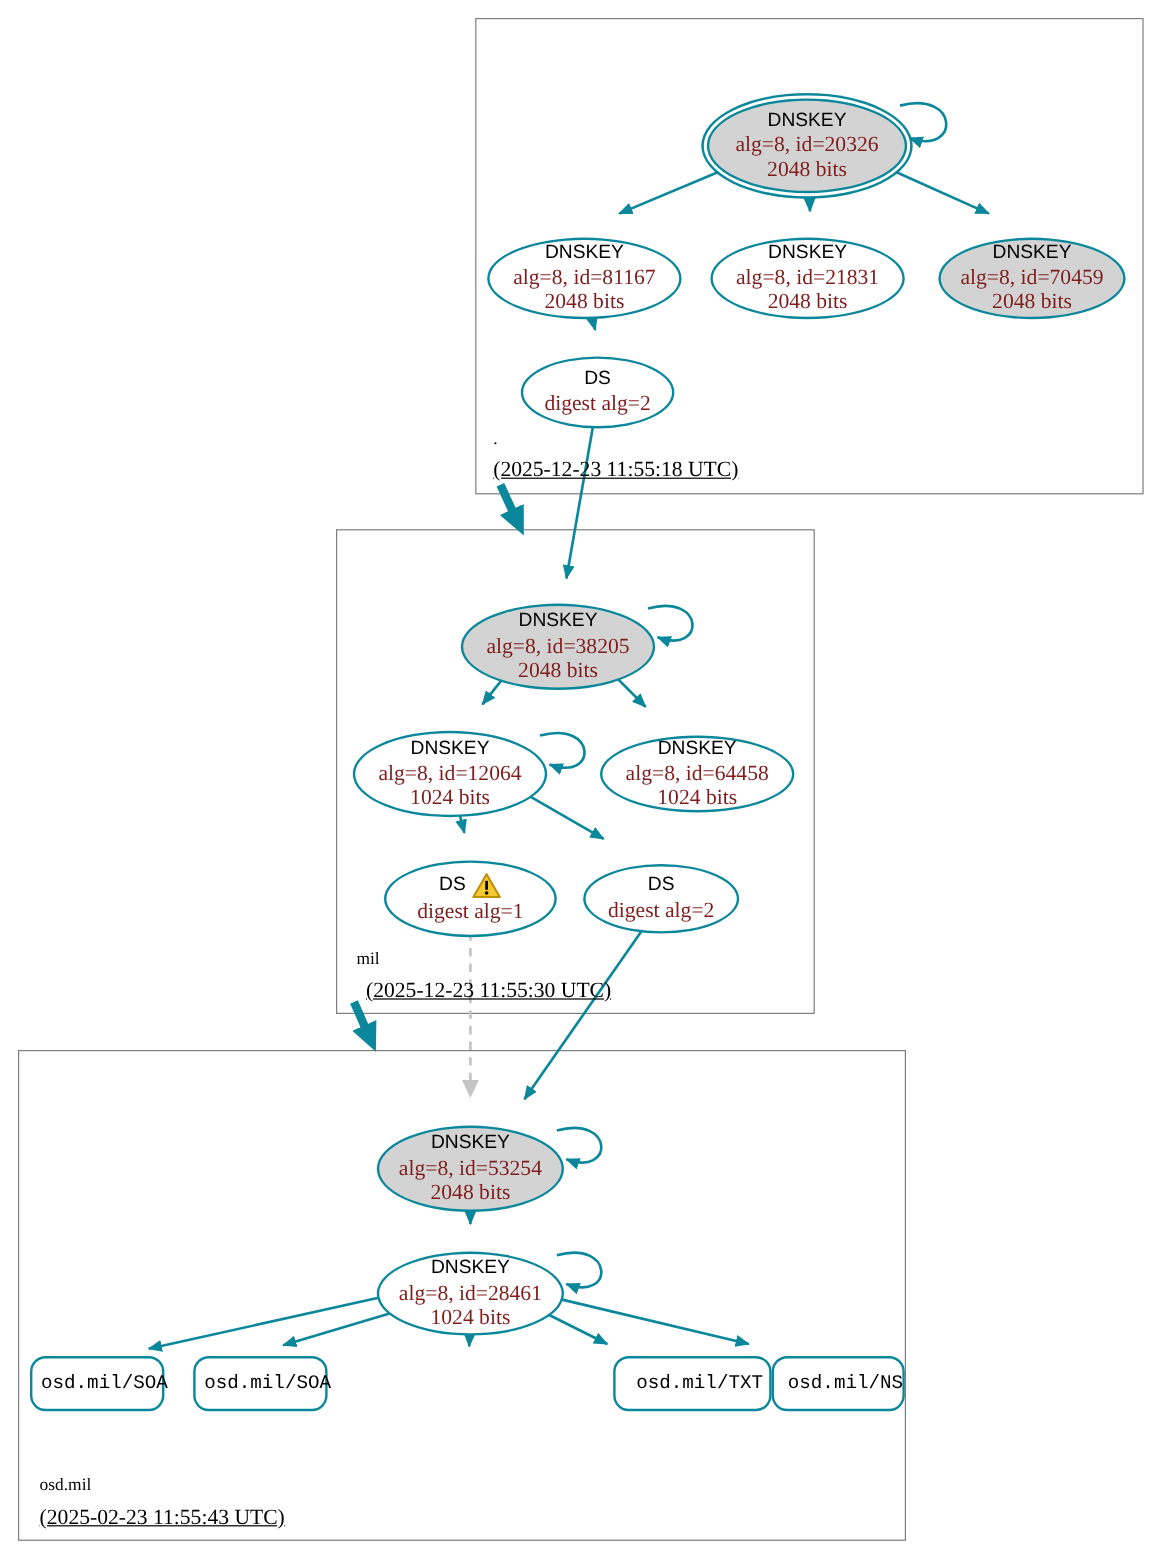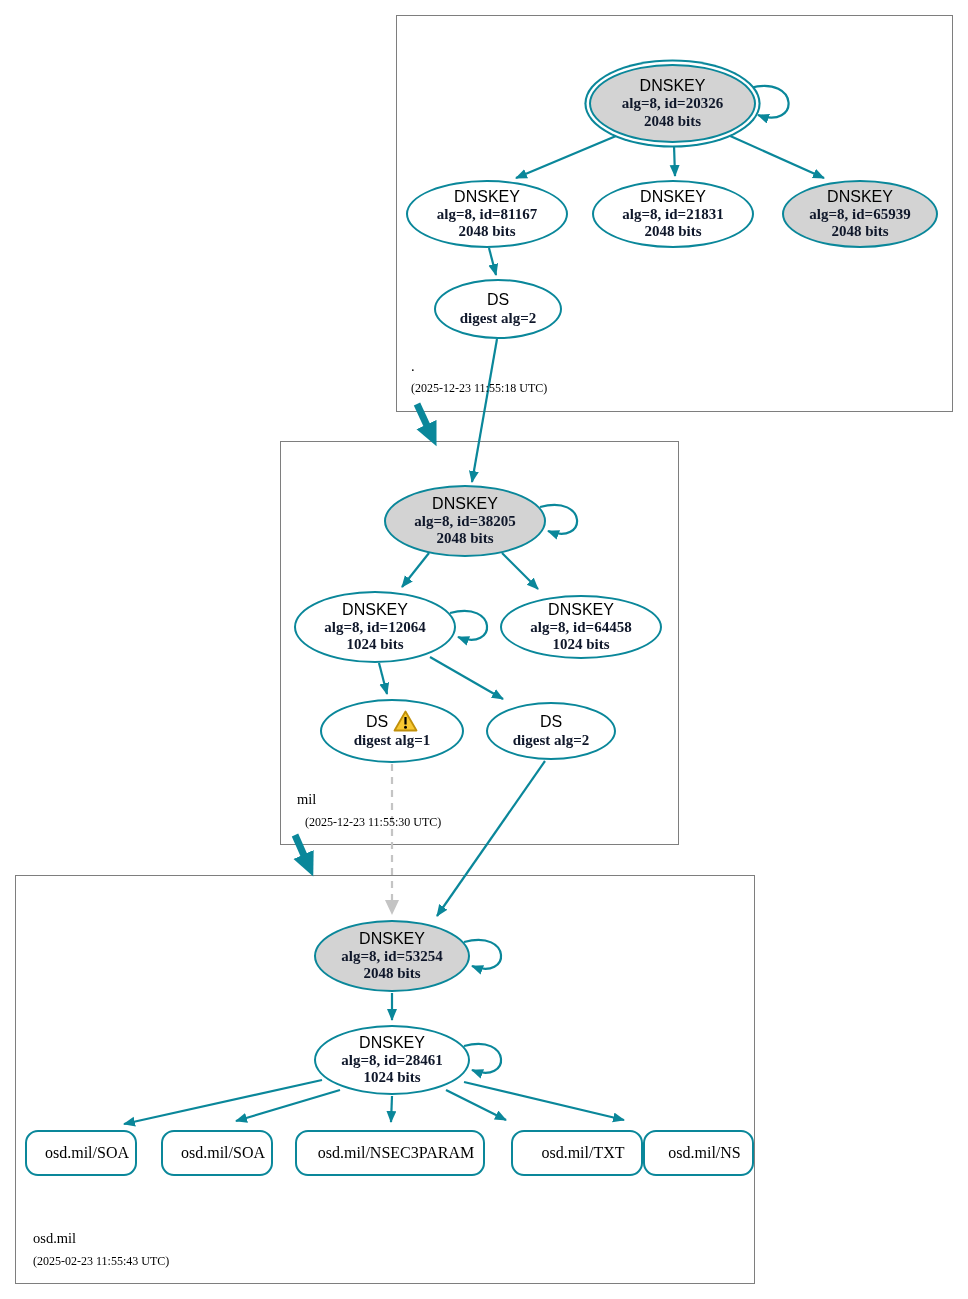--- a/index.html
+++ b/index.html
@@ -17,38 +17,39 @@
   .edge.thick { stroke-width:7; }
   .edge.dashed { stroke:var(--dashed-gray,#c4c4c4); stroke-dasharray:7 6; }
   #mt path, #mtbig path { fill:var(--secure,#0a879a); }
   #mg path { fill:var(--dashed-gray,#c4c4c4); }
 
   .node {
     position:absolute; z-index:2; border:2.3px solid var(--secure,#0a879a);
     border-radius:50%; background:#ffffff; display:flex; flex-direction:column;
     align-items:center; justify-content:center; text-align:center; line-height:1.15;
     box-sizing:border-box;
+    margin-top:18px;
   }
   .node.gray { background:var(--node-fill,#d3d3d3); }
   .node.ring { box-shadow:0 0 0 2.5px #ffffff, 0 0 0 4.6px var(--secure,#0a879a); }
   .node .t {
     font-family:"Liberation Sans", sans-serif; font-size:16px; color:#000;
     display:flex; align-items:center; justify-content:center; gap:5px;
   }
-  .node .d { font-family:"Liberation Serif", serif; font-size:15px; color:#0f172a;font-weight:bold; }
+  .node .d { font-family:"Liberation Serif", serif; font-size:18px; color:#7f1d1d; }
 
   .rrset {
     position:absolute; z-index:2; height:46px; border:2.3px solid var(--secure,#0a879a);
     border-radius:13px; background:#ffffff; display:flex; align-items:center;
-    justify-content:center; font-family:Liberation Serif, serif; font-size:16px;
+    justify-content:center; font-family:Liberation Mono, monospace; font-size:16px;
     box-sizing:border-box;
     padding-left:12px;
   }
   .zone-label { position:absolute; z-index:2; font-size:14.5px; }
-  .zone-ts { position:absolute; z-index:2; font-size:12px; }
+  .zone-ts { position:absolute; z-index:2; font-size:18px;text-decoration:underline; }
   .warn-icon { flex:0 0 auto; margin-top:-2px; }
 </style>
 </head>
 <body>
 
 <div id="stage">
 
   <div class="zone-box" style="left:396px;top:15px;width:555px;height:395px"></div>
   <div class="zone-box" style="left:280px;top:441px;width:397px;height:402px"></div>
   <div class="zone-box" style="left:15px;top:875px;width:738px;height:407px"></div>
@@ -104,21 +105,21 @@
     <div class="d">alg=8, id=81167</div>
     <div class="d">2048 bits</div>
   </div>
   <div class="node" style="left:592px;top:180px;width:162px;height:68px">
     <div class="t">DNSKEY</div>
     <div class="d">alg=8, id=21831</div>
     <div class="d">2048 bits</div>
   </div>
   <div class="node gray" style="left:782px;top:180px;width:156px;height:68px">
     <div class="t">DNSKEY</div>
-    <div class="d">alg=8, id=65939</div>
+    <div class="d">alg=8, id=70459</div>
     <div class="d">2048 bits</div>
   </div>
   <div class="node" style="left:434px;top:279px;width:128px;height:60px">
     <div class="t">DS</div>
     <div class="d">digest alg=2</div>
   </div>
   <div class="zone-label" style="left:411px;top:358px">.</div>
   <div class="zone-ts" style="left:411px;top:381px">(2025-12-23 11:55:18 UTC)</div>
 
   <div class="node gray" style="left:384px;top:485px;width:162px;height:72px">
@@ -164,23 +165,20 @@
     <div class="d">alg=8, id=28461</div>
     <div class="d">1024 bits</div>
   </div>
 
   <div class="rrset" style="left:25px;top:1130px;width:112px">
     <span>osd.mil/SOA</span>
   </div>
   <div class="rrset" style="left:161px;top:1130px;width:112px">
     <span>osd.mil/SOA</span>
   </div>
-  <div class="rrset" style="left:295px;top:1130px;width:190px">
-    <span>osd.mil/NSEC3PARAM</span>
-  </div>
   <div class="rrset" style="left:511px;top:1130px;width:132px">
     <span>osd.mil/TXT</span>
   </div>
   <div class="rrset" style="left:643px;top:1130px;width:111px">
     <span>osd.mil/NS</span>
   </div>
 
   <div class="zone-label" style="left:33px;top:1230px">osd.mil</div>
   <div class="zone-ts" style="left:33px;top:1254px">(2025-02-23 11:55:43 UTC)</div>
 

